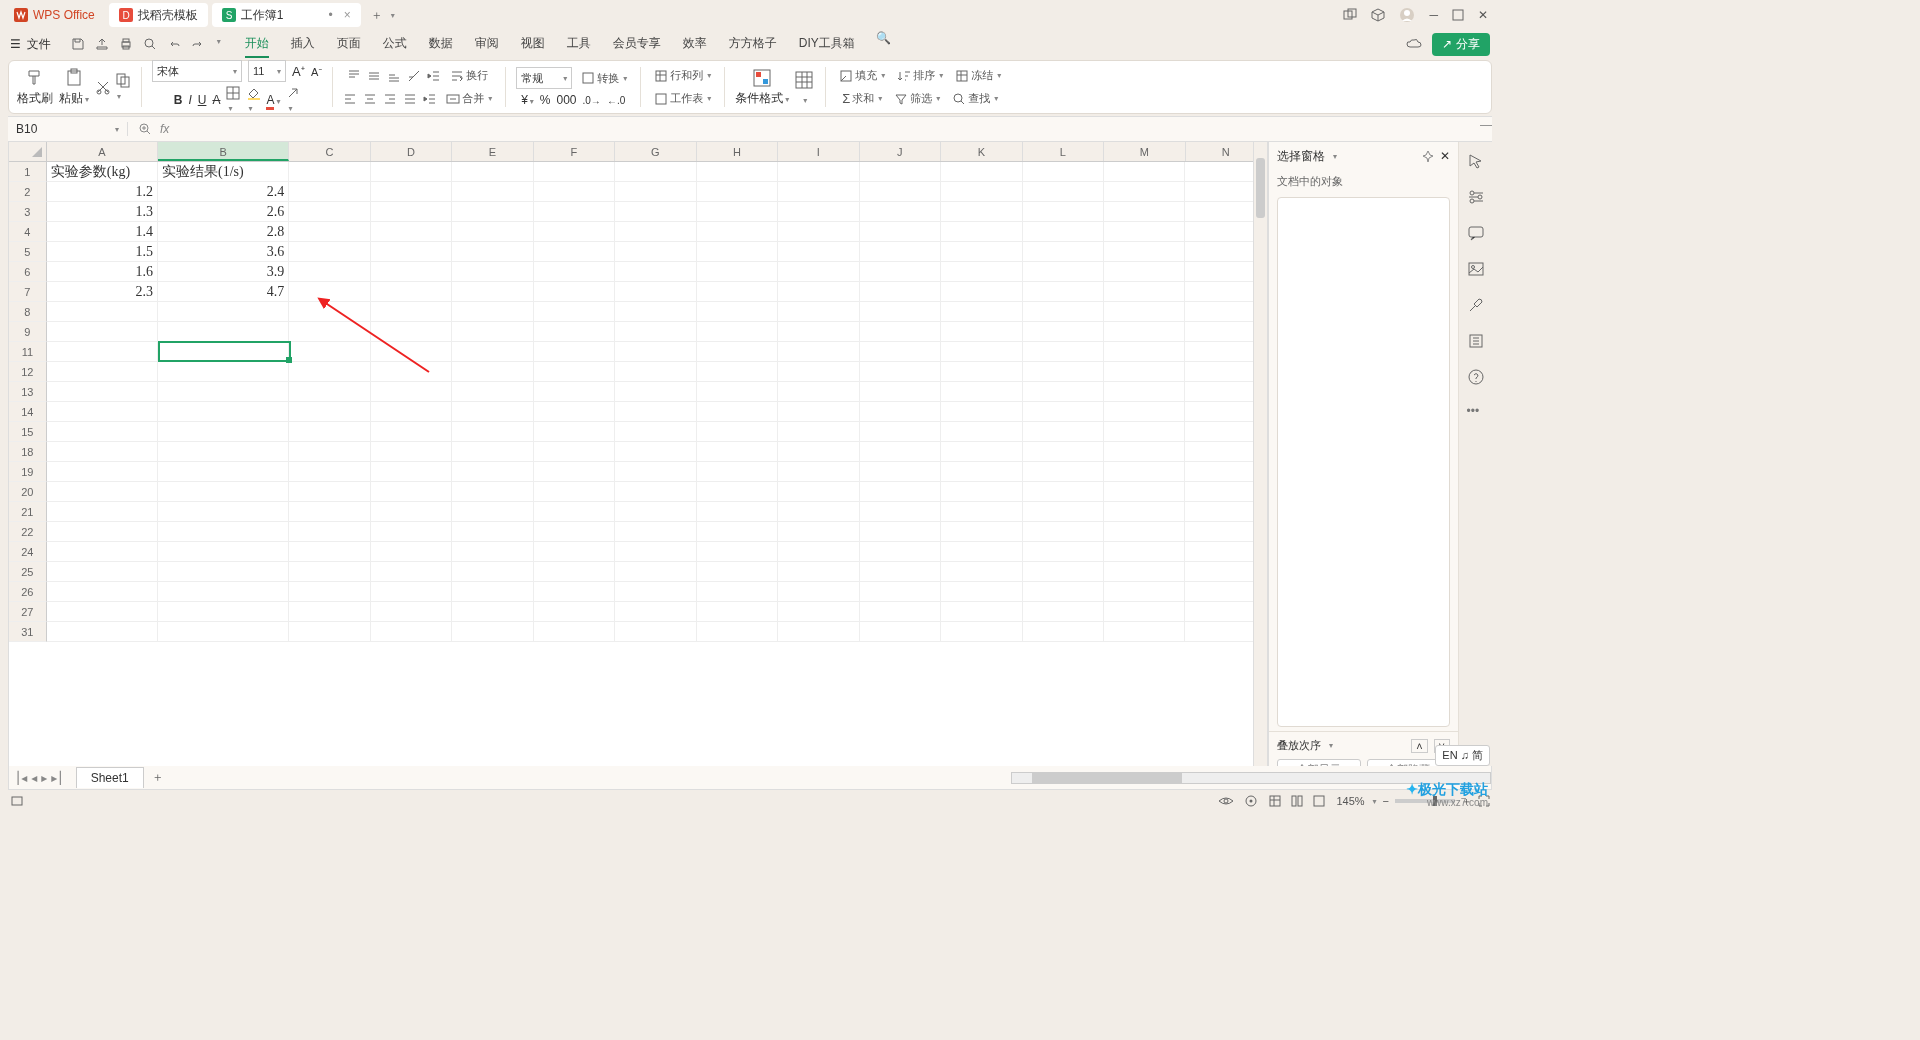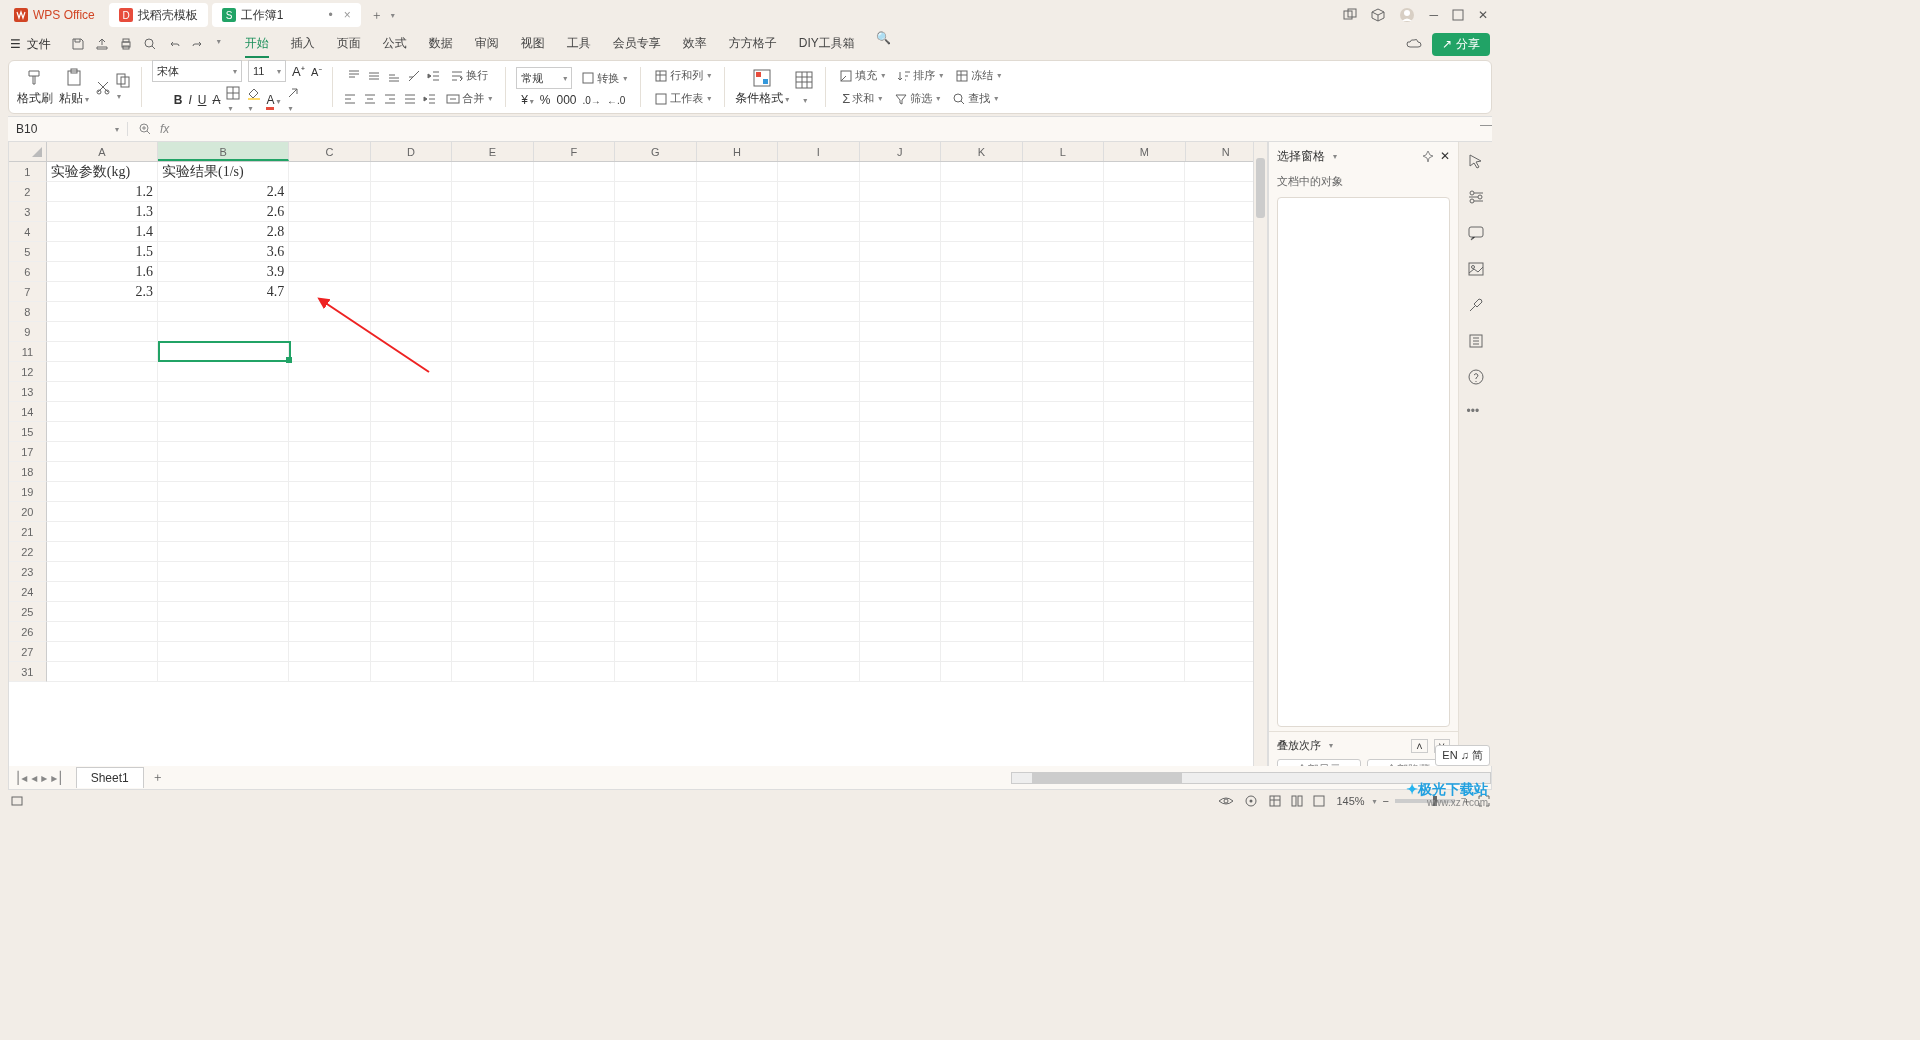--- a/index.html
+++ b/index.html
@@ -768,37 +768,20 @@
           <div class="cell" style="width: 82px;"></div>
           <div class="cell" style="width: 82px;"></div>
           <div class="cell" style="width: 82px;"></div>
           <div class="cell" style="width: 82px;"></div>
           <div class="cell" style="width: 82px;"></div>
           <div class="cell" style="width: 82px;"></div>
           <div class="cell" style="width: 82px;"></div>
           <div class="cell" style="width: 82px;"></div>
         </div>
         <div class="row">
-          <div class="rowh">17</div>
-          <div class="cell" style="width: 112px;"></div>
-          <div class="cell" style="width: 132px;"></div>
-          <div class="cell" style="width: 82px;"></div>
-          <div class="cell" style="width: 82px;"></div>
-          <div class="cell" style="width: 82px;"></div>
-          <div class="cell" style="width: 82px;"></div>
-          <div class="cell" style="width: 82px;"></div>
-          <div class="cell" style="width: 82px;"></div>
-          <div class="cell" style="width: 82px;"></div>
-          <div class="cell" style="width: 82px;"></div>
-          <div class="cell" style="width: 82px;"></div>
-          <div class="cell" style="width: 82px;"></div>
-          <div class="cell" style="width: 82px;"></div>
-          <div class="cell" style="width: 82px;"></div>
-        </div>
-        <div class="row">
           <div class="rowh">18</div>
           <div class="cell" style="width: 112px;"></div>
           <div class="cell" style="width: 132px;"></div>
           <div class="cell" style="width: 82px;"></div>
           <div class="cell" style="width: 82px;"></div>
           <div class="cell" style="width: 82px;"></div>
           <div class="cell" style="width: 82px;"></div>
           <div class="cell" style="width: 82px;"></div>
           <div class="cell" style="width: 82px;"></div>
           <div class="cell" style="width: 82px;"></div>
@@ -854,37 +837,20 @@
           <div class="cell" style="width: 82px;"></div>
           <div class="cell" style="width: 82px;"></div>
           <div class="cell" style="width: 82px;"></div>
           <div class="cell" style="width: 82px;"></div>
           <div class="cell" style="width: 82px;"></div>
           <div class="cell" style="width: 82px;"></div>
           <div class="cell" style="width: 82px;"></div>
         </div>
         <div class="row">
           <div class="rowh">22</div>
-          <div class="cell" style="width: 112px;"></div>
-          <div class="cell" style="width: 132px;"></div>
-          <div class="cell" style="width: 82px;"></div>
-          <div class="cell" style="width: 82px;"></div>
-          <div class="cell" style="width: 82px;"></div>
-          <div class="cell" style="width: 82px;"></div>
-          <div class="cell" style="width: 82px;"></div>
-          <div class="cell" style="width: 82px;"></div>
-          <div class="cell" style="width: 82px;"></div>
-          <div class="cell" style="width: 82px;"></div>
-          <div class="cell" style="width: 82px;"></div>
-          <div class="cell" style="width: 82px;"></div>
-          <div class="cell" style="width: 82px;"></div>
-          <div class="cell" style="width: 82px;"></div>
-        </div>
-        <div class="row">
-          <div class="rowh">23</div>
           <div class="cell" style="width: 112px;"></div>
           <div class="cell" style="width: 132px;"></div>
           <div class="cell" style="width: 82px;"></div>
           <div class="cell" style="width: 82px;"></div>
           <div class="cell" style="width: 82px;"></div>
           <div class="cell" style="width: 82px;"></div>
           <div class="cell" style="width: 82px;"></div>
           <div class="cell" style="width: 82px;"></div>
           <div class="cell" style="width: 82px;"></div>
           <div class="cell" style="width: 82px;"></div>

